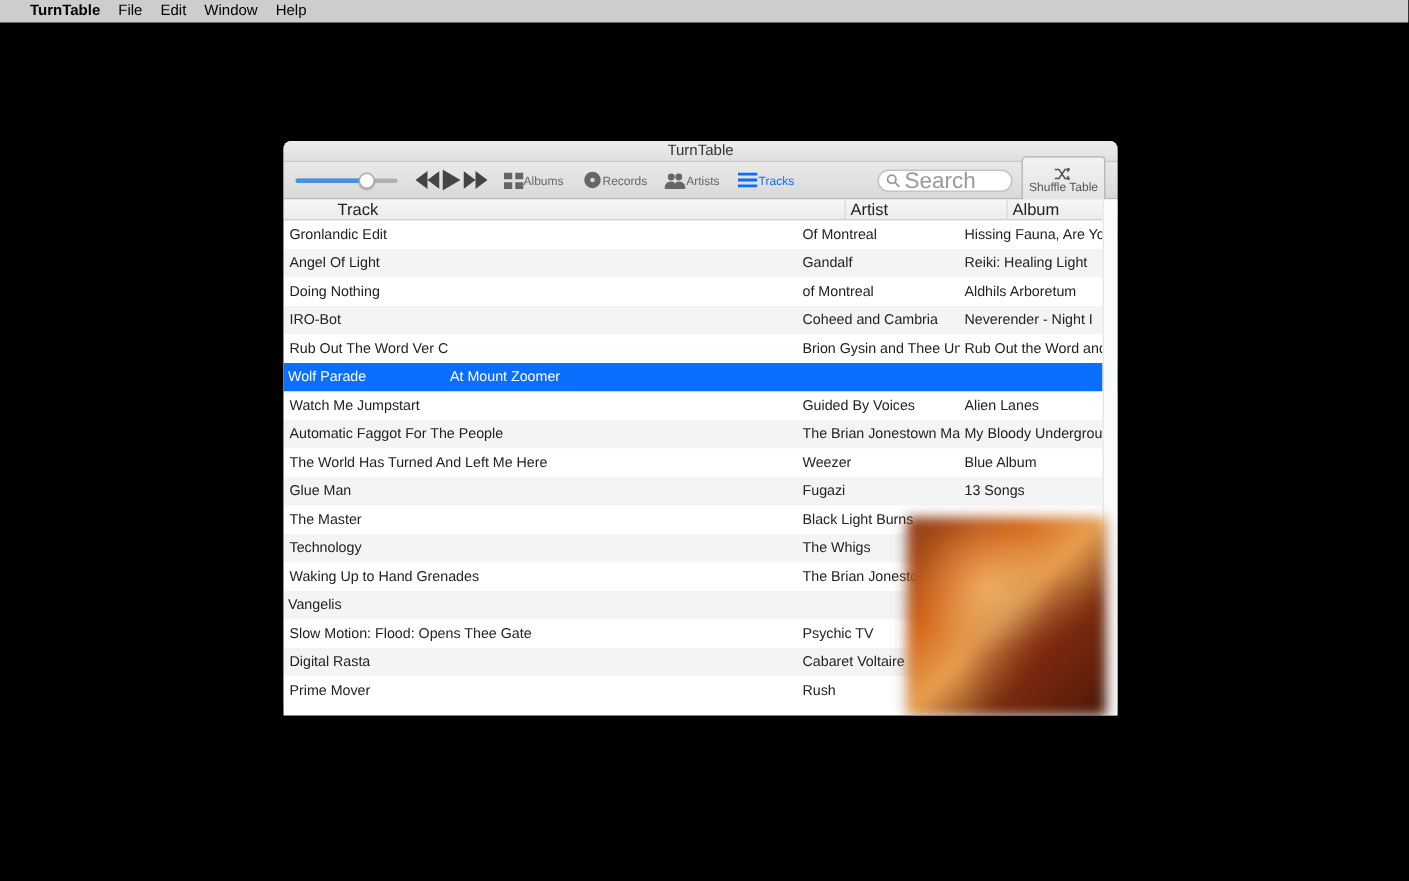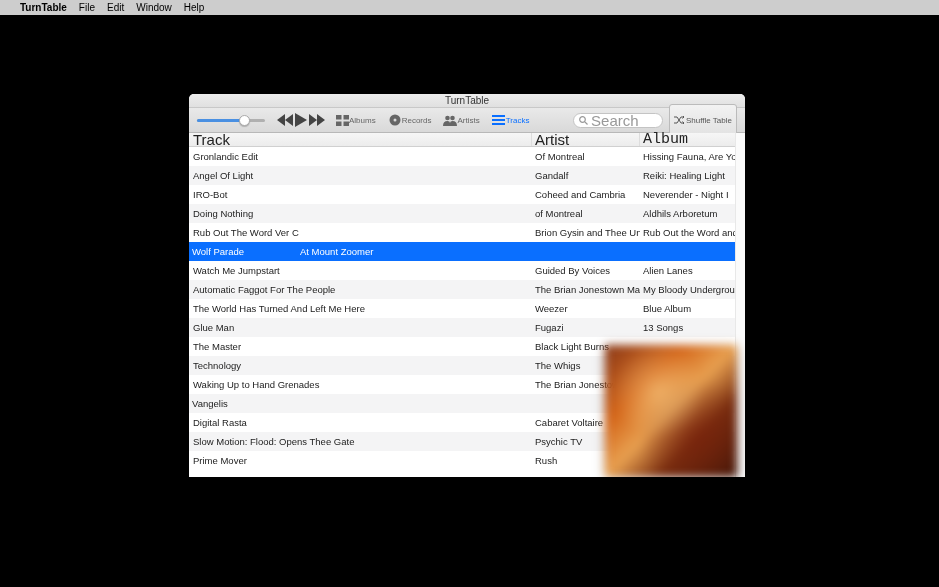--- a/index.html
+++ b/index.html
@@ -35,27 +35,27 @@
 .view-item.active { color: #0a6fff; }
 .view-item .vicon { width: 14px; height: 12px; display: flex; align-items: center; justify-content: center; }
 
 .spacer { flex: 1; }
 
 
 .search { background: #fff; border: 1px solid #c4c4c4; border-radius: 9px; height: 15px; width: 90px; display: flex; align-items: center; padding: 0 5px; gap: 3px; font-size: 15px; color: #999; }
 .search svg { flex-shrink: 0; }
 
 
-.shuffle { display: flex; flex-direction: row; align-items: center; font-size: 8px; color: #555; background: linear-gradient(#f2f2f2,#e2e2e2); border: 1px solid #bbb; border-radius: 3px; padding: 1px 4px 1px; height: 32px; justify-content: center; gap: 0px; cursor: pointer; }
-
-
-.table-header { height: 14px; background: linear-gradient(#f6f6f6,#ececec); border-bottom: 1px solid #d0d0d0; display: flex; font-size: 15px; color: #222; }
+.shuffle { display: flex; flex-direction: column; align-items: center; font-size: 8px; color: #555; background: linear-gradient(#f2f2f2,#e2e2e2); border: 1px solid #bbb; border-radius: 3px; padding: 1px 4px 1px; height: 32px; justify-content: center; gap: 0px; cursor: pointer; }
+
+
+.table-header { height: 14px; background: linear-gradient(#f6f6f6,#ececec); border-bottom: 1px solid #d0d0d0; display: flex; font-size: 11px; color: #222; padding-left: 32px; }
 .col-track { flex: 0 0 343px; padding-left: 4px; display: flex; align-items: center; border-right: 1px solid #ddd; }
 .col-artist { flex: 0 0 108px; padding-left: 3px; display: flex; align-items: center; border-right: 1px solid #ddd; }
-.col-album { flex: 1; padding-left: 3px; display: flex; align-items: center; font-family: Liberation Mono, monospace; }
+.col-album { flex: 1; padding-left: 3px; display: flex; align-items: center; }
 
 
 .rows { flex: 1; overflow: hidden; }
 .row { height: 19px; display: flex; font-size: 9.5px; color: #222; }
 .row:nth-child(odd) { background: #fff; }
 .row:nth-child(even) { background: #f4f4f5; }
 .row.selected { background: #0a6fff; color: #fff; }
 .row .cell { display: flex; align-items: center; overflow: hidden; white-space: nowrap; text-overflow: ellipsis; padding-left: 4px; }
 .row .c-track { flex: 0 0 343px; }
 .row .c-artist { flex: 0 0 108px; padding-left: 3px; text-align: center; }
@@ -181,30 +181,30 @@
         <div class="cell c-track">Gronlandic Edit</div>
         <div class="cell c-artist">Of Montreal</div>
         <div class="cell c-album">Hissing Fauna, Are You the Destroyer?</div>
       </div>
       <div class="row">
         <div class="cell c-track">Angel Of Light</div>
         <div class="cell c-artist">Gandalf</div>
         <div class="cell c-album">Reiki: Healing Light</div>
       </div>
       <div class="row">
+        <div class="cell c-track">Doing Nothing</div>
+        <div class="cell c-artist">of Montreal</div>
+        <div class="cell c-album">Aldhils Arboretum</div>
+      </div>
+      <div class="row">
         <div class="cell c-track">IRO-Bot</div>
         <div class="cell c-artist">Coheed and Cambria</div>
         <div class="cell c-album">Neverender - Night I</div>
       </div>
       <div class="row">
-        <div class="cell c-track">Doing Nothing</div>
-        <div class="cell c-artist">of Montreal</div>
-        <div class="cell c-album">Aldhils Arboretum</div>
-      </div>
-      <div class="row">
         <div class="cell c-track">Rub Out The Word Ver C</div>
         <div class="cell c-artist">Brion Gysin and Thee Uncertain</div>
         <div class="cell c-album">Rub Out the Word and Cut Ups</div>
       </div>
       <div class="row selected">
         <div class="cell c-artist">Wolf Parade</div>
         <div class="cell c-album">At Mount Zoomer</div>
       </div>
       <div class="row">
         <div class="cell c-track">Watch Me Jumpstart</div>
@@ -239,30 +239,30 @@
       <div class="row">
         <div class="cell c-track">Waking Up to Hand Grenades</div>
         <div class="cell c-artist">The Brian Jonestown</div>
         <div class="cell c-album"></div>
       </div>
       <div class="row">
         <div class="cell c-artist">Vangelis</div>
         <div class="cell c-album"></div>
       </div>
       <div class="row">
+        <div class="cell c-track">Slow Motion: Flood: Opens Thee Gate</div>
+        <div class="cell c-artist">Psychic TV</div>
+        <div class="cell c-album"></div>
+      </div>
+      <div class="row">
         <div class="cell c-track">Digital Rasta</div>
         <div class="cell c-artist">Cabaret Voltaire</div>
         <div class="cell c-album"></div>
       </div>
       <div class="row">
-        <div class="cell c-track">Slow Motion: Flood: Opens Thee Gate</div>
-        <div class="cell c-artist">Psychic TV</div>
-        <div class="cell c-album"></div>
-      </div>
-      <div class="row">
         <div class="cell c-track">Prime Mover</div>
         <div class="cell c-artist">Rush</div>
         <div class="cell c-album"></div>
       </div>
     </div>
 
   <div class="scrollbar"></div>
 
   <div class="art-popup"></div>
 </div>

